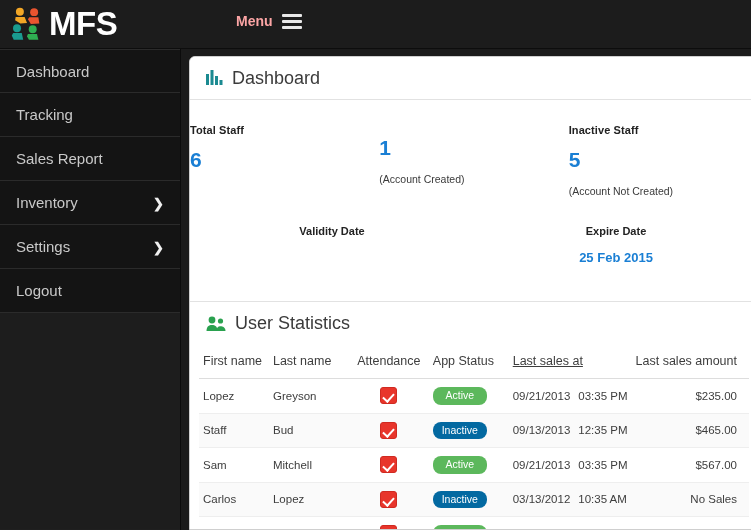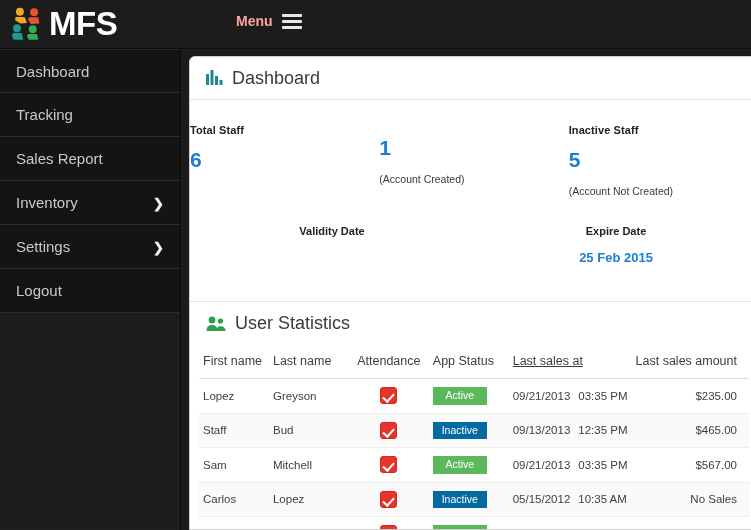--- a/index.html
+++ b/index.html
@@ -168,21 +168,21 @@
     transform: rotate(42deg);
   }
 
   .badge {
     display: inline-block;
     min-width: 54px;
     text-align: center;
     font-size: 10.5px;
     color: #ffffff;
     padding: 3px 8px 4px 8px;
-    border-radius: 0;
+    border-radius: 8px;
     line-height: 1;
   }
   .badge-active   { background: #5cb85c; }
   .badge-inactive { background: #0369a1; }
 
   .sales-date { display: inline-block; }
   .sales-time { display: inline-block; margin-left: 8px; }
 </style>
 </head>
 <body>
@@ -352,21 +352,21 @@
         <tr>
           <td class="col-first">Carlos</td>
           <td class="col-last">Lopez</td>
           <td class="col-att">
             <span class="checkbox"></span>
           </td>
           <td class="col-app">
             <span class="badge badge-inactive">Inactive</span>
           </td>
           <td class="col-sales">
-            <span class="sales-date">05/15/2012</span><span class="sales-time">10:35 AM</span>
+            <span class="sales-date">03/13/2012</span><span class="sales-time">10:35 AM</span>
           </td>
           <td class="col-amt">No Sales</td>
         </tr>
 
         <tr>
           <td class="col-first">Rob</td>
           <td class="col-last">Johnson</td>
           <td class="col-att">
             <span class="checkbox"></span>
           </td>

